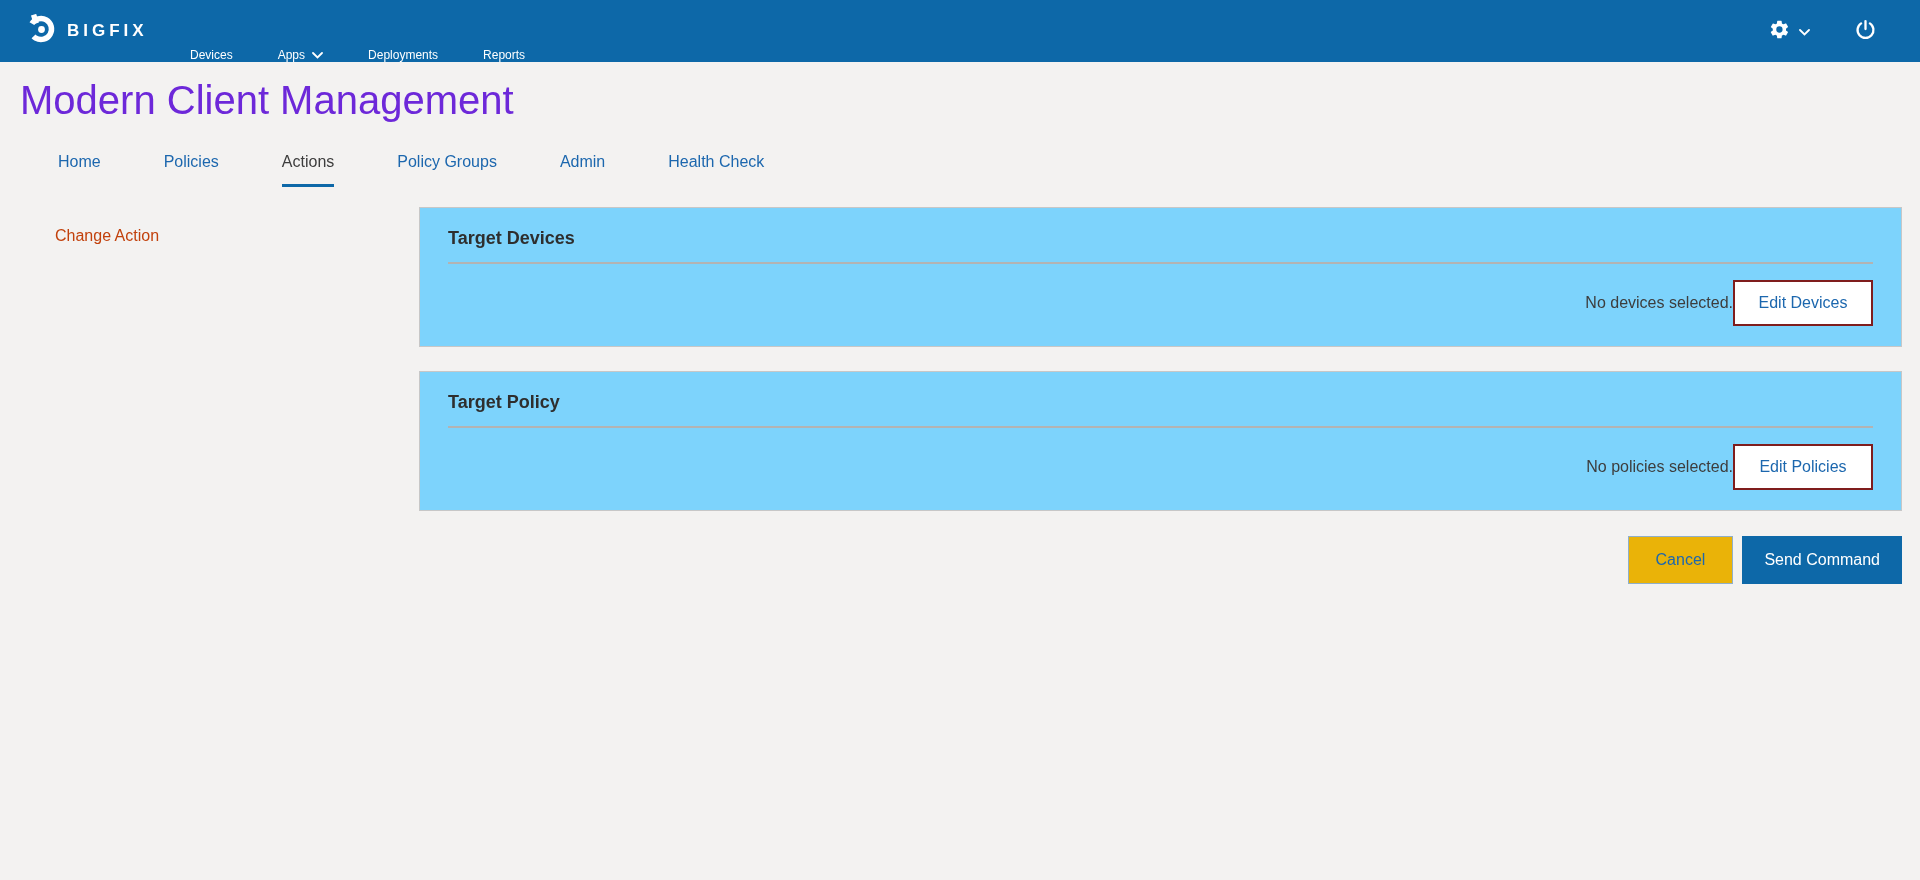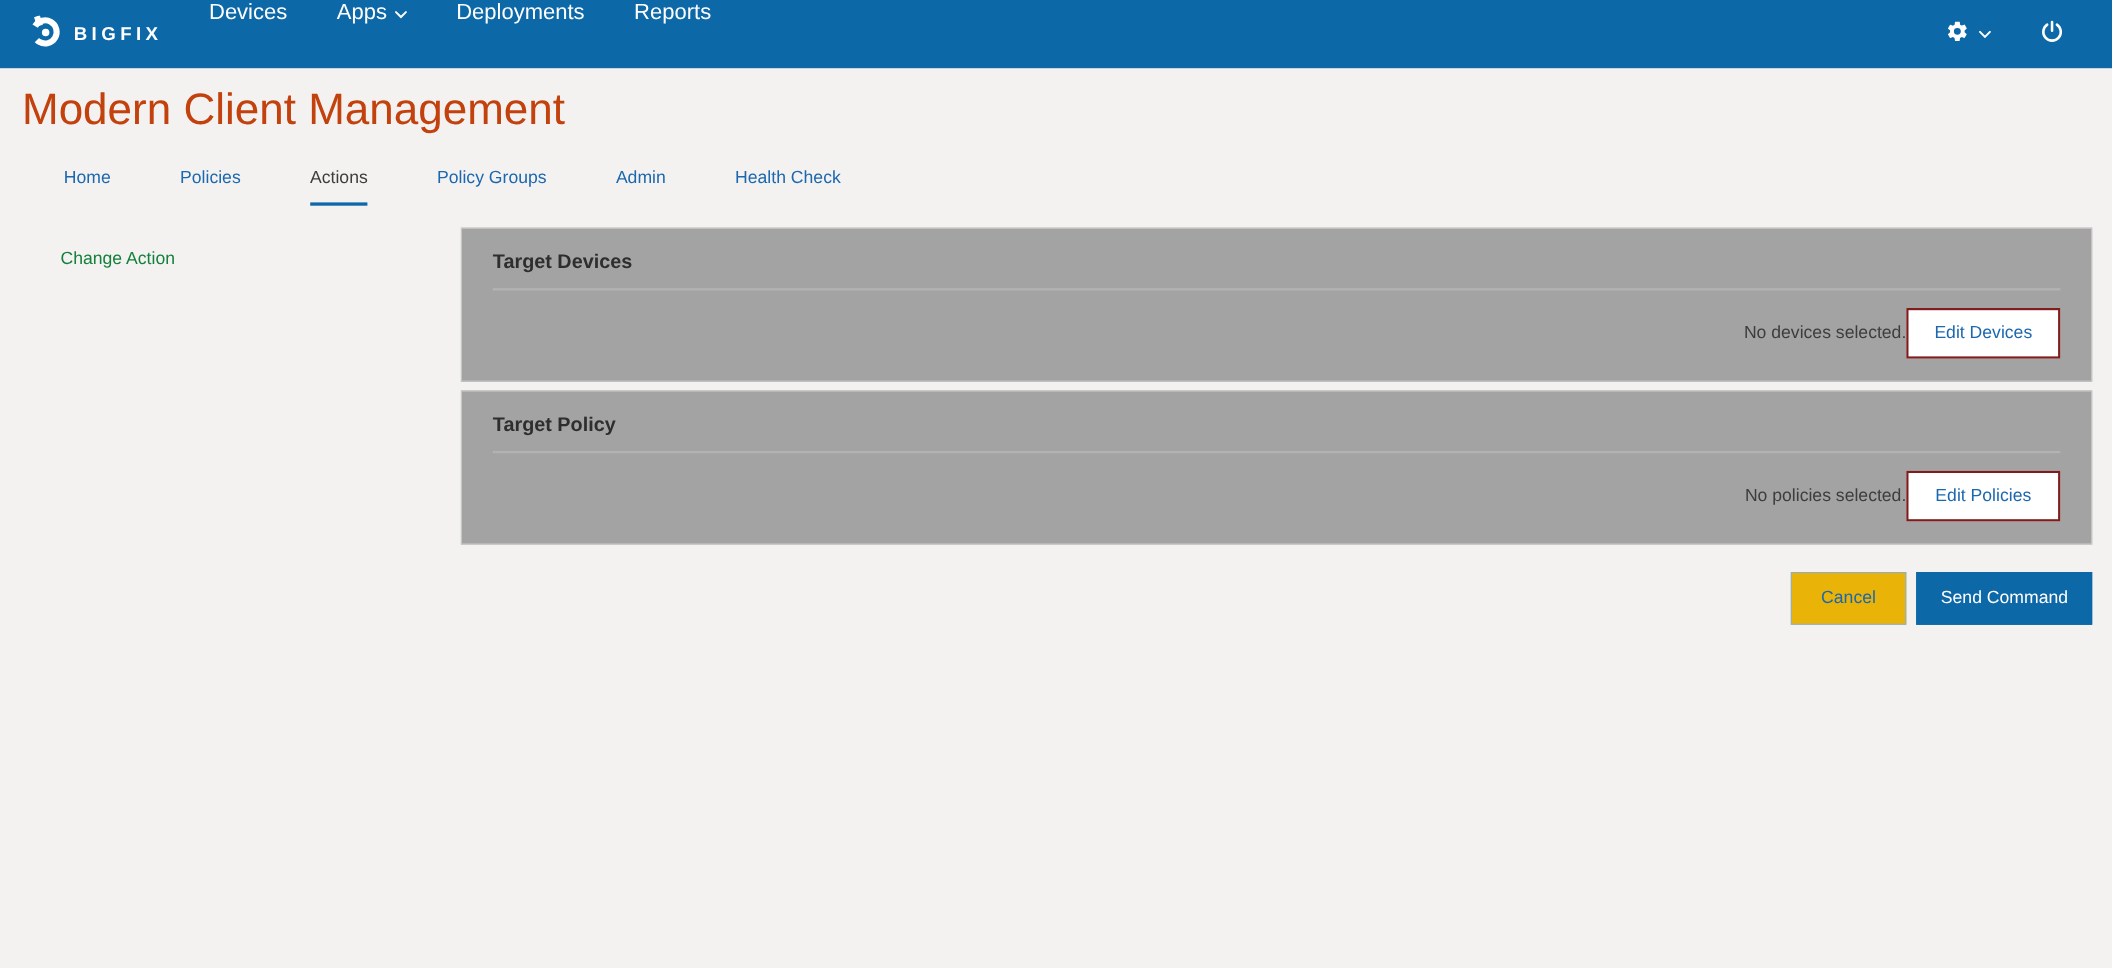--- a/index.html
+++ b/index.html
@@ -17,63 +17,63 @@
     position: absolute; top: 0; left: 0; right: 0; height: 62px;
     background: #0d68a8;
     display: flex; align-items: center;
   }
   .brand { position: absolute; left: 26px; top: 0; height: 62px; display: flex; align-items: center; gap: 11px; text-align: center; }
   .brand-text {
     color: #fff; font-size: 17px; font-weight: bold; letter-spacing: 4px;
   }
   .nav-links { position: absolute; left: 190px; top: 0; height: 62px; display: flex; gap: 45px; align-items: stretch; }
   .nav-link {
-    display: flex; align-items: flex-start; gap: 7px;
-    color: #fff; font-size: 20px; cursor: pointer;
+    display: flex; align-items: flex-end; gap: 7px;
+    color: #fff; font-size: 12px; cursor: pointer;
   }
   .nav-right { position: absolute; right: 43px; top: 0; height: 62px; display: flex; align-items: center; gap: 44px; }
   .gear-group { display: flex; align-items: center; gap: 9px; cursor: pointer; }
   .icon-svg { display: block; }
 
   
   .page-title {
     position: absolute; left: 20px; top: 76px;
-    font-size: 40px; font-weight: 400; color: #c2410c; line-height: 48px;
+    font-size: 40px; font-weight: 400; color: #6d28d9; line-height: 48px;
   }
 
   
   .tabs { position: absolute; left: 58px; top: 153px; display: flex; gap: 63px; }
   .tab {
     font-size: 16px; color: #1c67ae; padding-bottom: 13px; cursor: pointer;
     border-bottom: 3px solid transparent; white-space: nowrap;
   }
   .tab.active { color: #3d3d3d; border-bottom-color: #0d68a8; }
 
   
   .sidebar { position: absolute; left: 19px; top: 207px; width: 384px; }
   .side-item-selected {
     height: 51px; background: #ffffff; border-left: 8px solid #0d68a8;
     display: flex; align-items: center; padding-left: 28px;
     font-size: 16px; color: #3d3d3d; cursor: pointer;
   }
   .side-item-link {
     margin-top: 6px; height: 46px; display: flex; align-items: center;
-    padding-left: 36px; font-size: 16px; color: #15803d; cursor: pointer;
+    padding-left: 36px; font-size: 16px; color: #c2410c; cursor: pointer;
   }
 
   
   .main { position: absolute; left: 419px; top: 207px; width: 1483px; }
   .info-box {
     height: 60px; background: #fff; border: 1px solid #c7c7c7;
     display: flex; align-items: center; padding: 0 28px;
     font-size: 16px; color: #3d3d3d; margin-bottom: 23px;
   }
   .card {
-    background: #a3a3a3; border: 1px solid #c7c7c7;
-    padding: 18px 28px 20px 28px; margin-bottom: 8px;
+    background: #7dd3fc; border: 1px solid #c7c7c7;
+    padding: 18px 28px 20px 28px; margin-bottom: 24px;
   }
   .card-title { font-size: 18px; font-weight: bold; color: #2e2e2e; line-height: 24px; margin-bottom: 12px; }
   .card-divider { height: 2px; background: #b3b3b3; border: none; }
   .card-row { margin-top: 16px; display: flex; align-items: center; justify-content: flex-end; }
   .card-empty-text { font-size: 16px; color: #3d3d3d; }
   .btn-outline {
     height: 46px; min-width: 140px; padding: 12px 23px;
     background: #fff; border: 2px solid #7f1d1d; color: #1c67ae;
     font-family: "Liberation Sans", sans-serif; font-size: 16px; cursor: pointer;
   }

